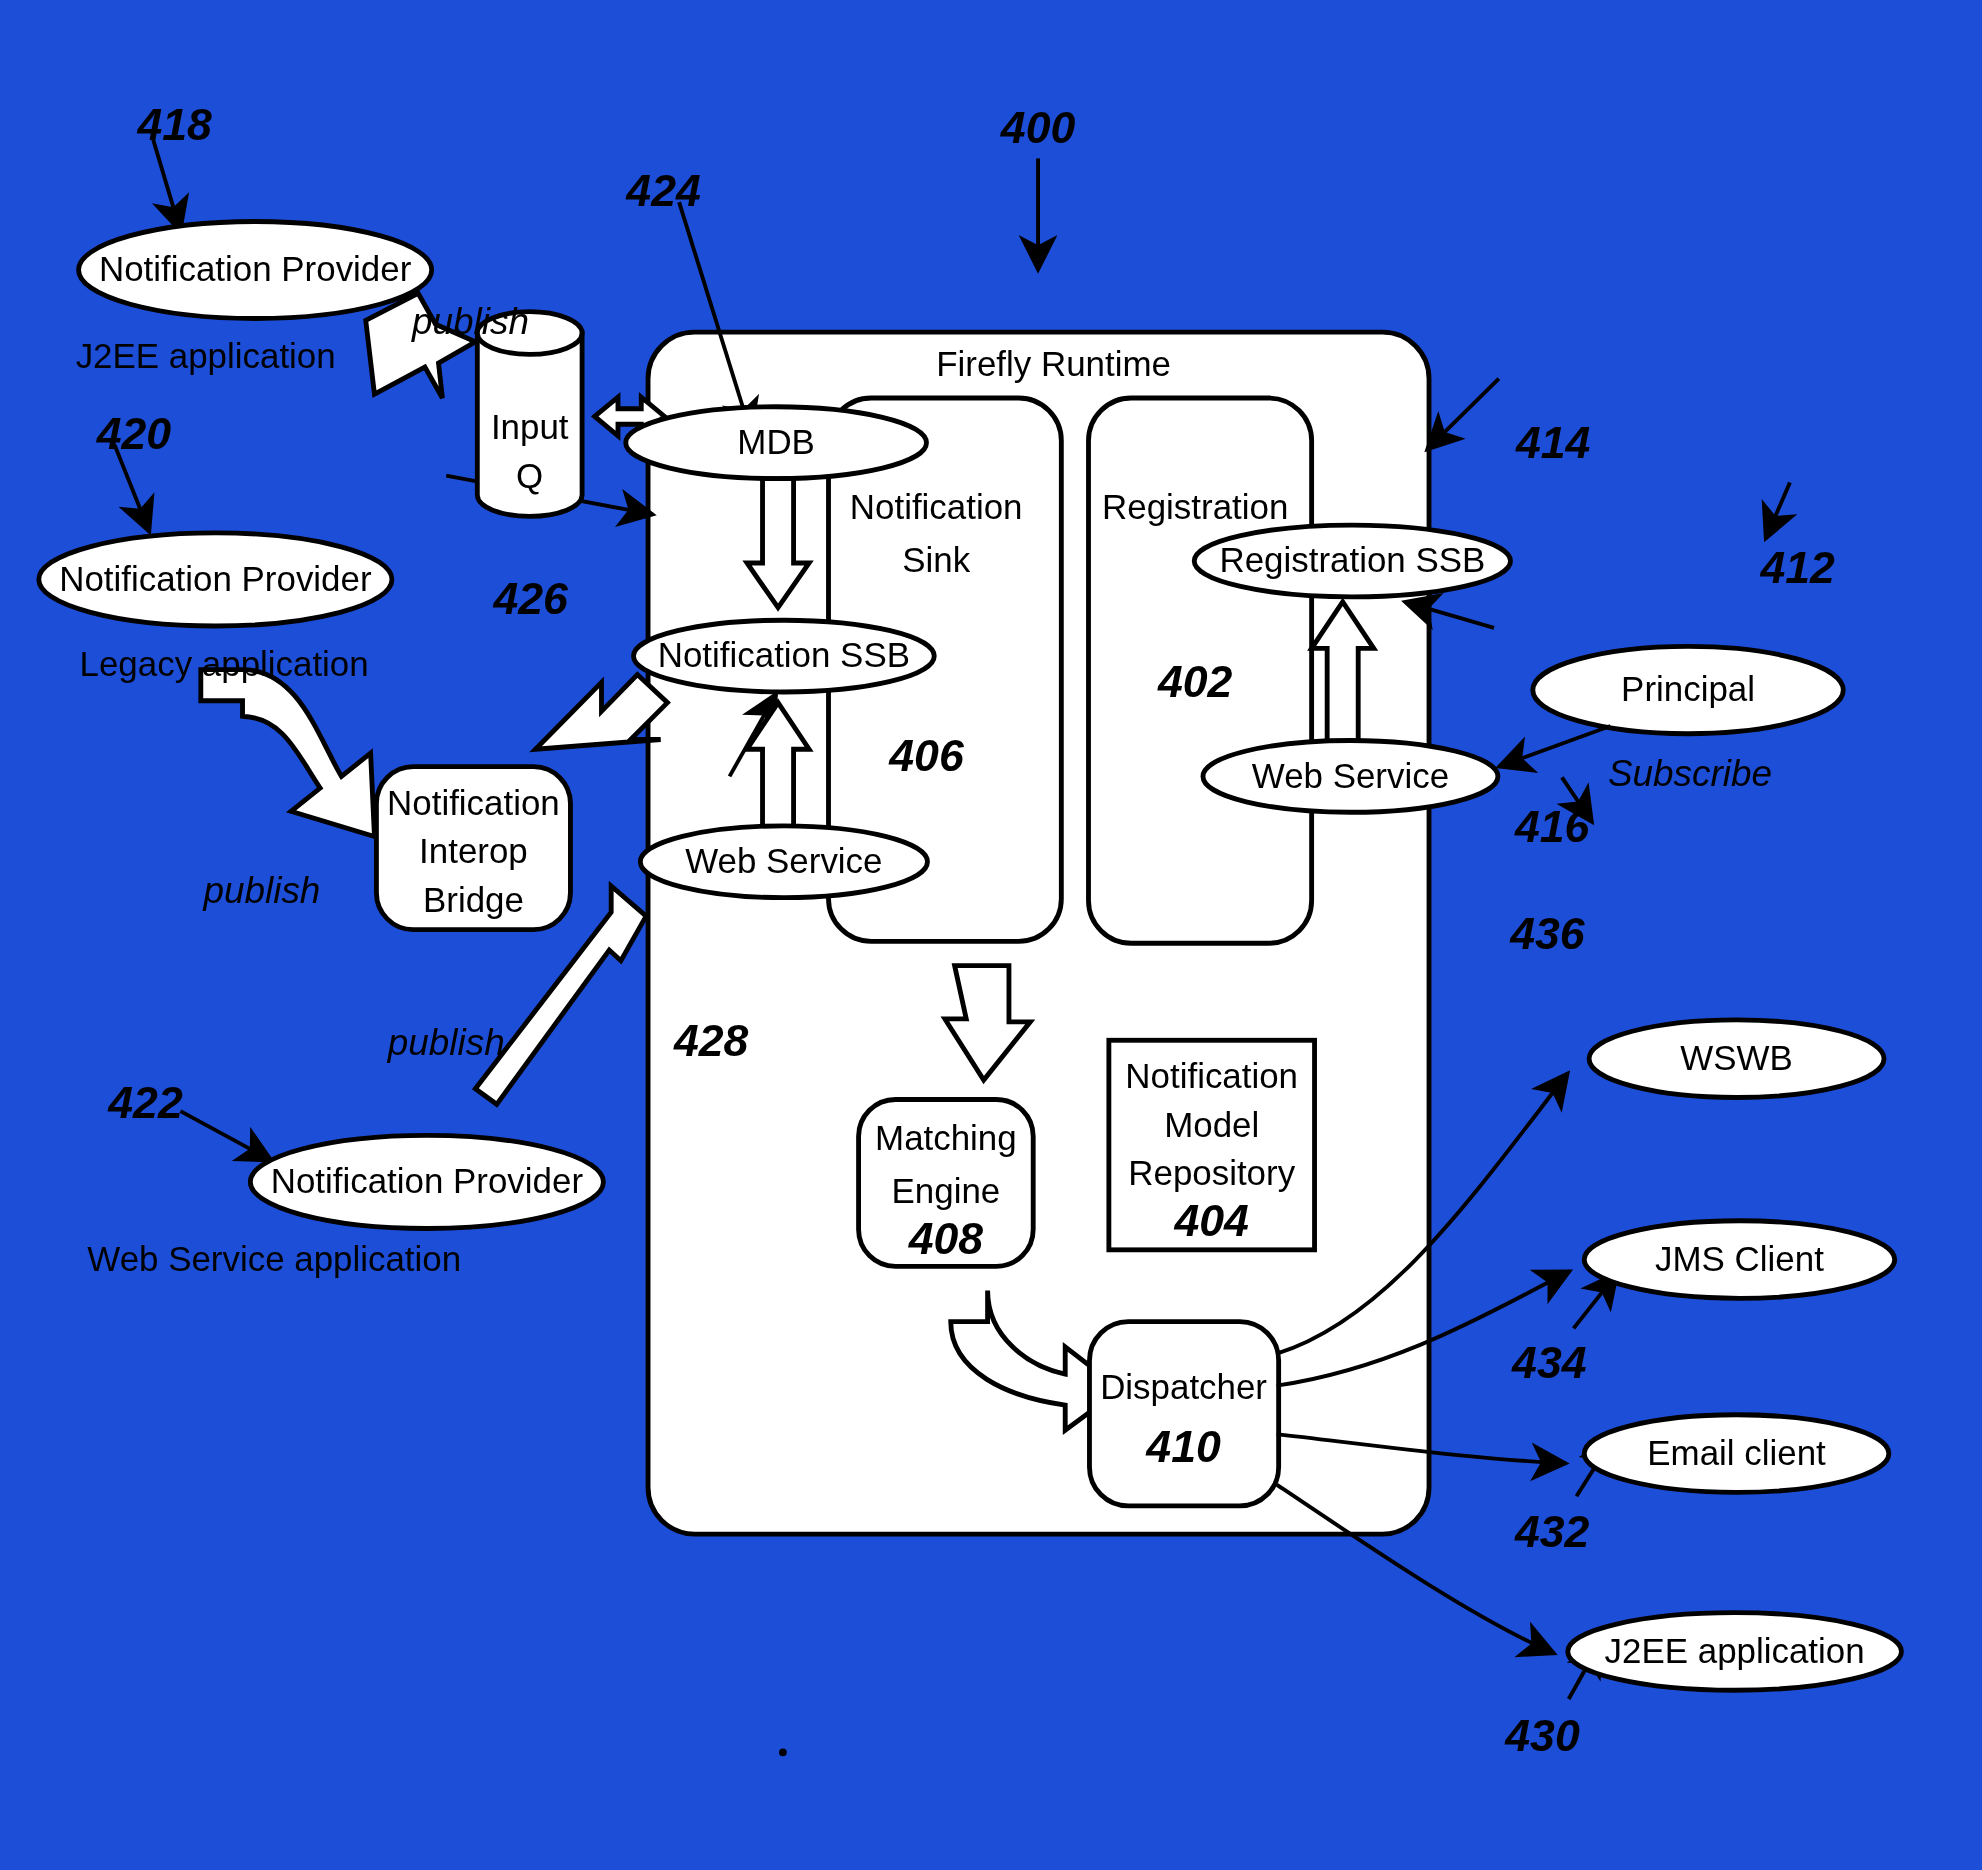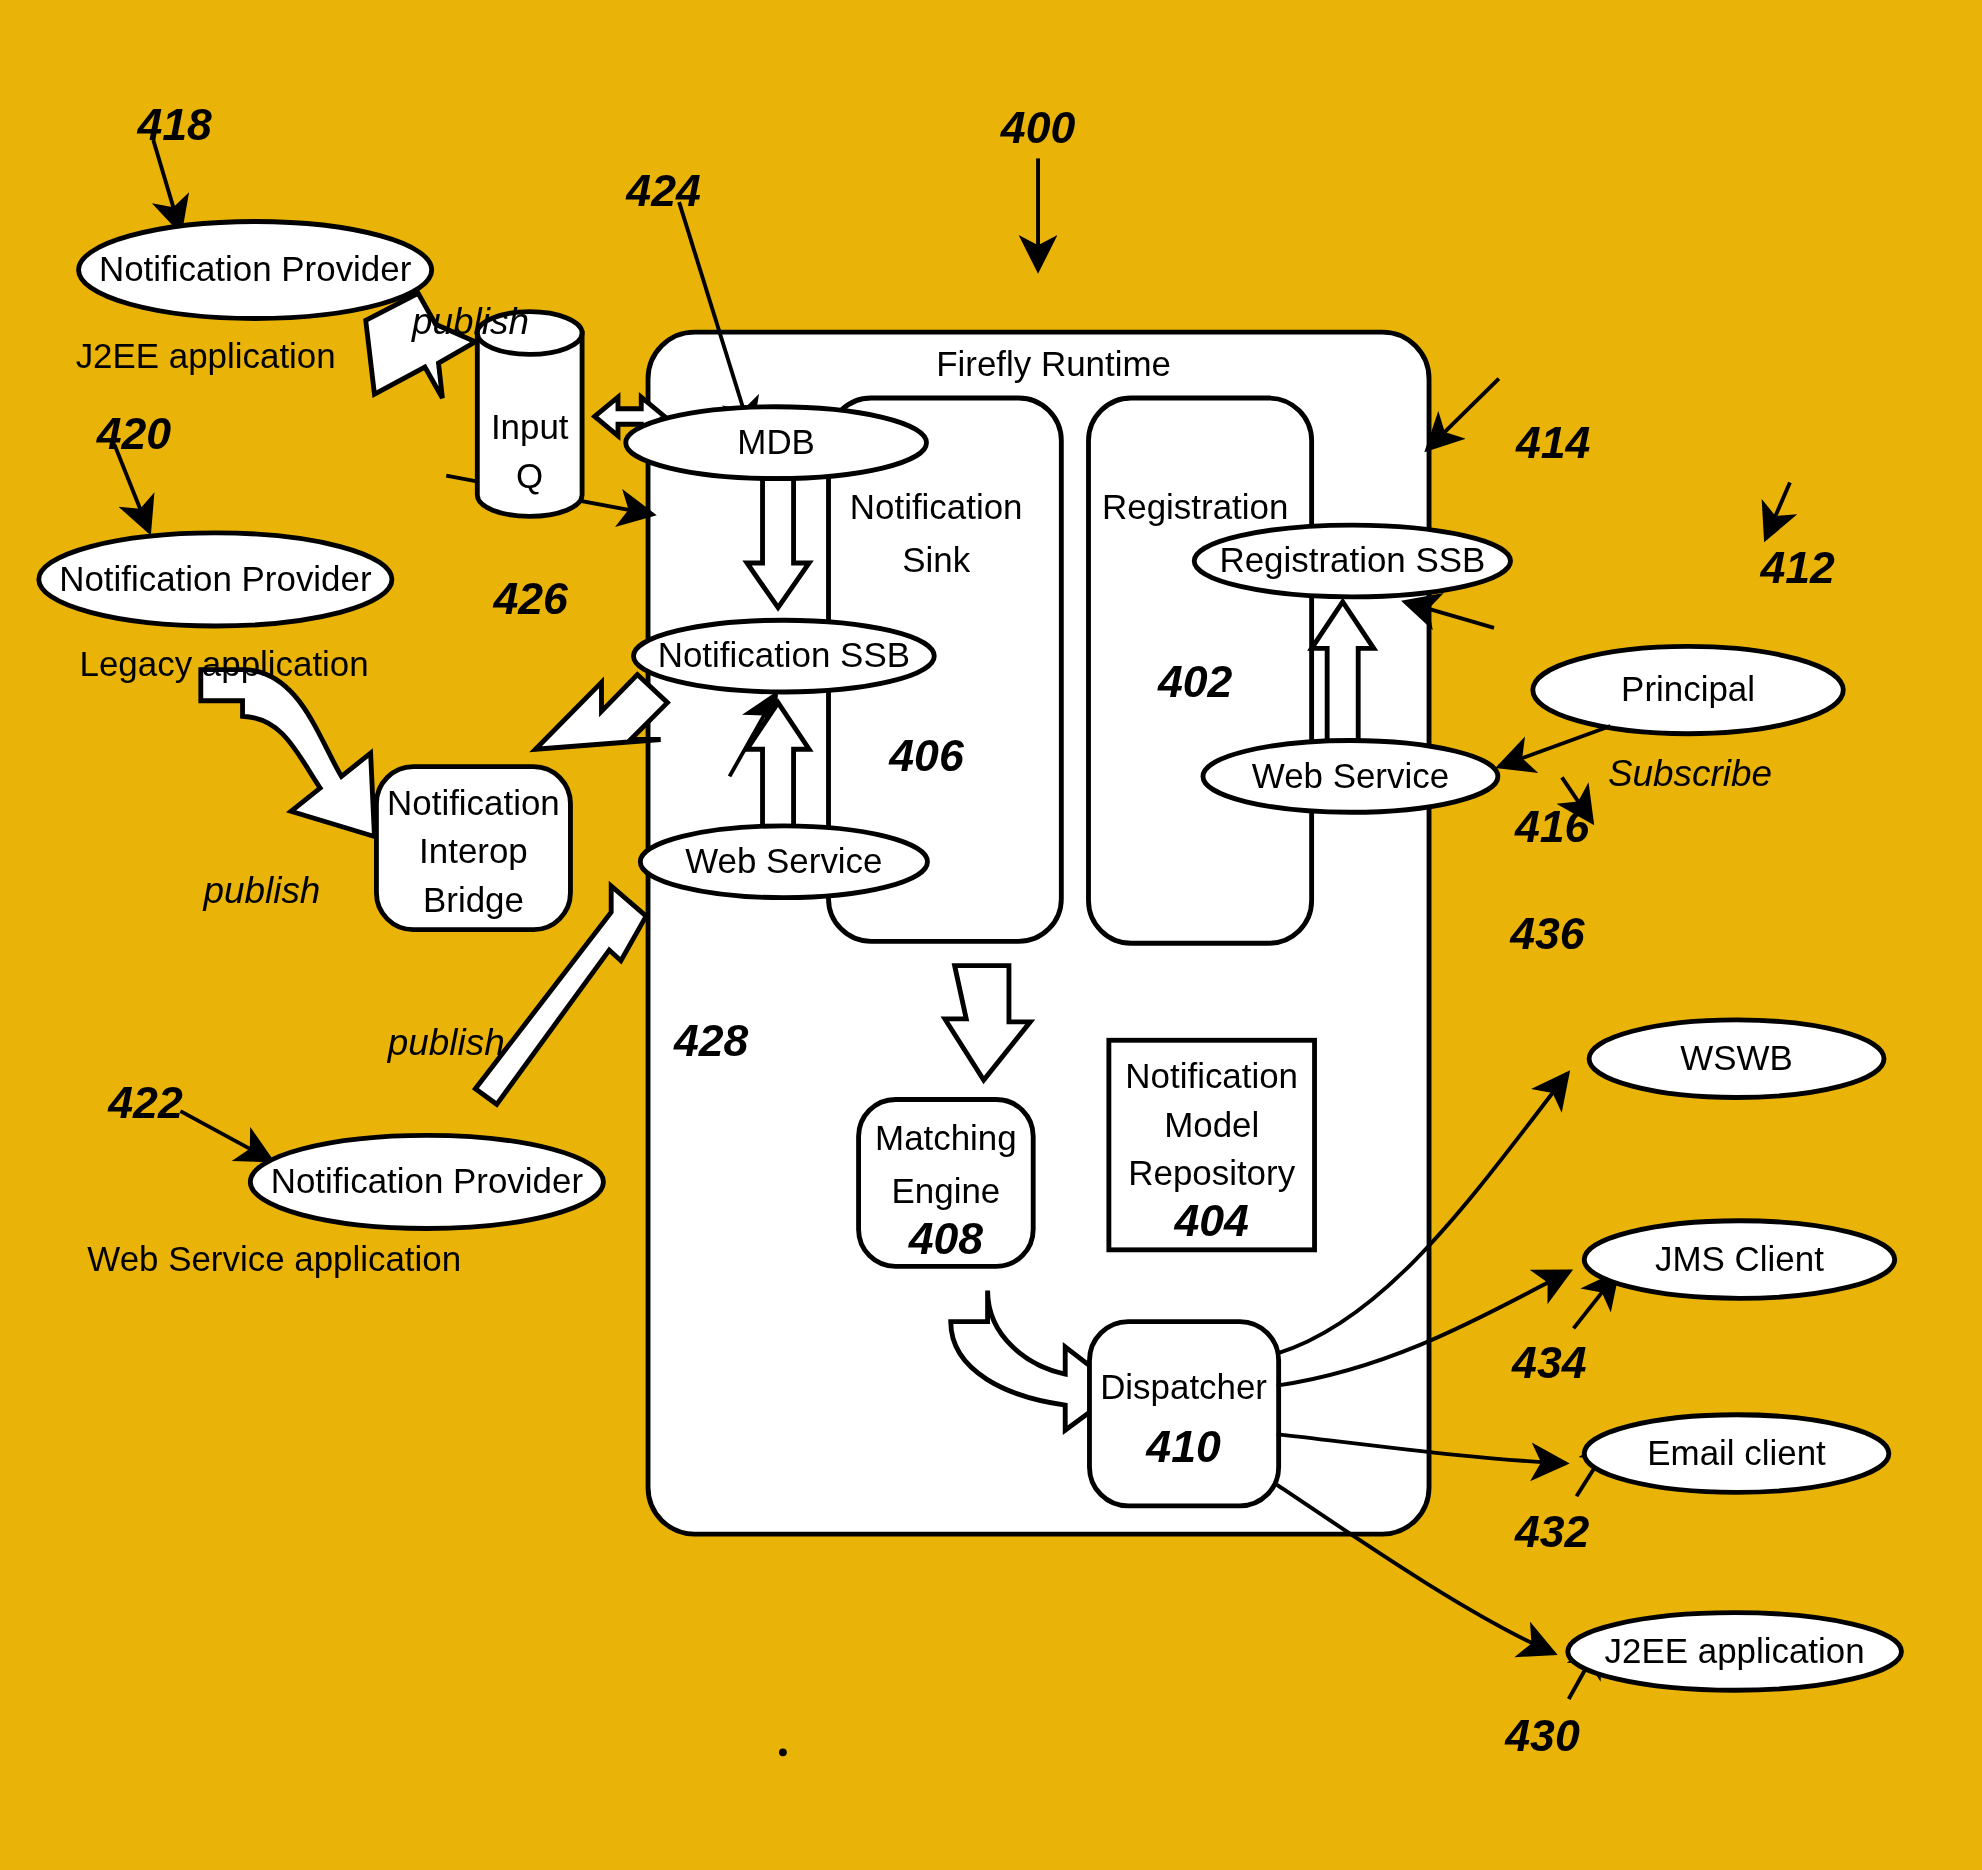--- a/index.html
+++ b/index.html
@@ -4,21 +4,21 @@
 <style>
   html, body {
     margin: 0;
     padding: 0;
     background: #ffffff;
   }
   #canvas {
     position: relative;
     width: 1982px;
     height: 1871px;
-    background: #eab308;
+    background: #1d4ed8;
     font-family: "Liberation Sans", sans-serif;
   }
   svg {
     position: absolute;
     top: 0;
     left: 0;
     width: 1982px;
     height: 1871px;
   }
   .stroke-thin {

